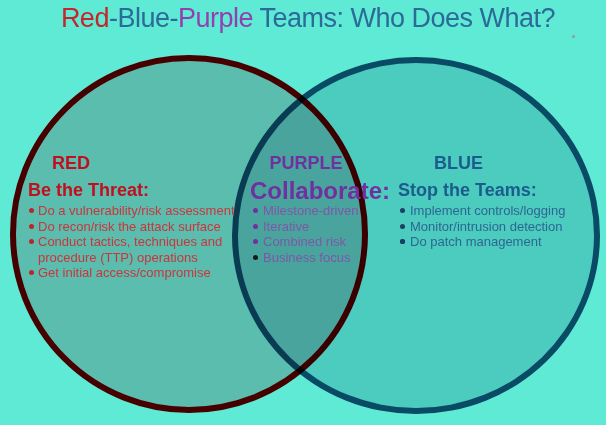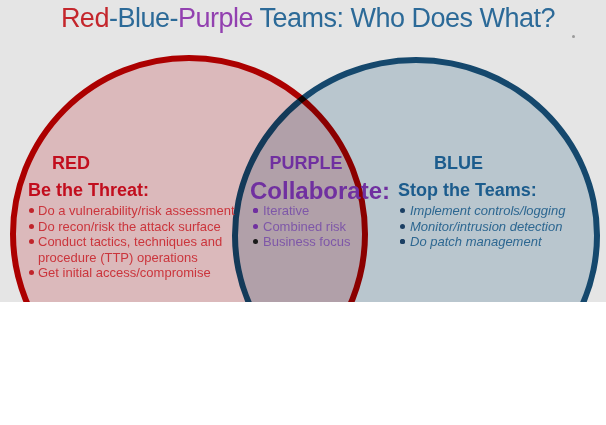--- a/index.html
+++ b/index.html
@@ -1,17 +1,17 @@
 <!DOCTYPE html>
 <html><head>
 <meta charset="utf-8">
 <style>
   html,body{margin:0;padding:0;background:#fff;}
   .stage{
-    position:relative;width:606px;height:302px;background:#e5e5e5;overflow:hidden;
+    position:relative;width:606px;height:425px;background:#5eead4;overflow:hidden;
     font-family:"Liberation Sans","DejaVu Sans",sans-serif;
   }
   
   .title{
     position:absolute;top:3px;left:10px;width:596px;
     text-align:center;font-size:27px;font-weight:400;letter-spacing:-0.5px;
     white-space:nowrap;
   }
   .title .t-red{color:#c4262c;}
   .title .t-blue{color:#2c6a98;}
@@ -51,21 +51,21 @@
   .col-purple .team-subtitle{color:#7030a0;text-align:center;font-size:24px;}
   .col-purple ul{color:#7e57a8;}
   .col-purple li{padding-left:13px;}
   .col-purple .dot{left:3px;background:#7030a0;}
   .col-purple li.dark-dot .dot{background:#1a1a1a;}
   
   .col-blue{left:398px;width:168px;}
   .col-blue .team-label{color:#1c5c8d;margin-left:36px;}
   .col-blue .team-subtitle{color:#1c5c8d;}
   .col-blue ul{color:#2d6791;}
-  .col-blue li{padding-left:12px;font-style:italic;}
+  .col-blue li{padding-left:12px;}
   .col-blue .dot{left:2px;background:#1b3f63;}
   
   .stray-dot{
     position:absolute;left:572px;top:35px;width:3px;height:3px;
     border-radius:50%;background:#9a9a9a;
   }
 </style>
 </head>
 <body>
 
@@ -88,21 +88,21 @@
       <li><span class="dot"></span><span>Do recon/risk the attack surface</span></li>
       <li><span class="dot"></span><span>Conduct tactics, techniques and procedure (TTP) operations</span></li>
       <li><span class="dot"></span><span>Get initial access/compromise</span></li>
     </ul>
   </div>
 
   <div class="col col-purple">
     <div class="team-label">PURPLE</div>
     <div class="team-subtitle">Collaborate:</div>
     <ul>
-      <li><span class="dot"></span></li>
+      <li><span class="dot"></span><span>Milestone-driven</span></li>
       <li><span class="dot"></span><span>Iterative</span></li>
       <li><span class="dot"></span><span>Combined risk</span></li>
       <li class="dark-dot"><span class="dot"></span><span>Business focus</span></li>
     </ul>
   </div>
 
   <div class="col col-blue">
     <div class="team-label">BLUE</div>
     <div class="team-subtitle">Stop the Teams:</div>
     <ul>

